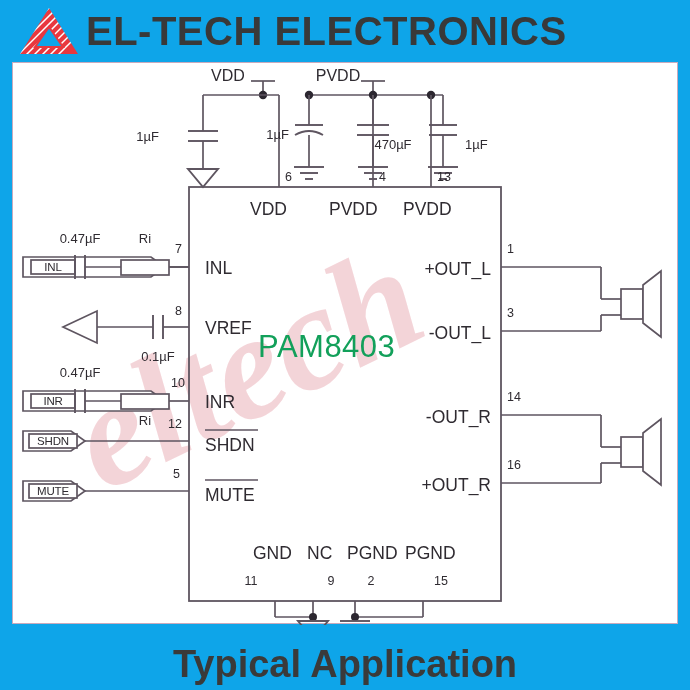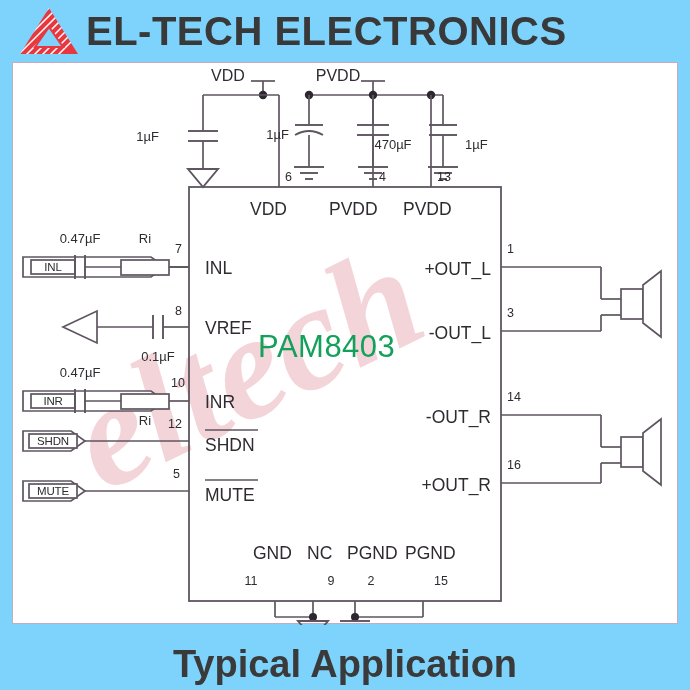--- a/index.html
+++ b/index.html
@@ -6,21 +6,21 @@
   html, body {
     margin: 0; padding: 0;
     width: 690px; height: 690px;
     font-family: "Liberation Sans", sans-serif;
     background: #d8bccd;
     overflow: hidden;
   }
   #page {
     position: relative;
     width: 690px; height: 690px;
-    background: #7dd3fc;
+    background: #0ea5e9;
   }
   
   #header {
     position: absolute; left: 0; top: 0;
     width: 690px; height: 62px;
     display: flex; align-items: center;
     padding-left: 18px;
   }
   #logo-mark { width: 62px; height: 52px; flex: 0 0 auto; }
   #brand-title {

